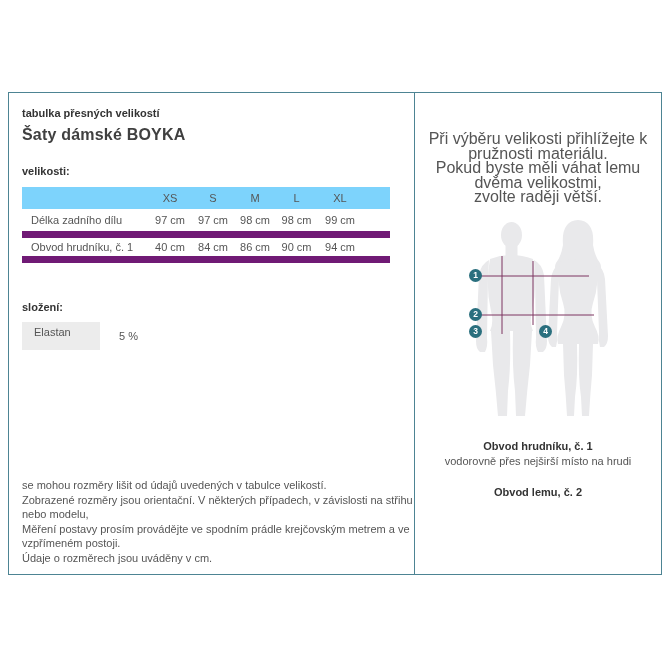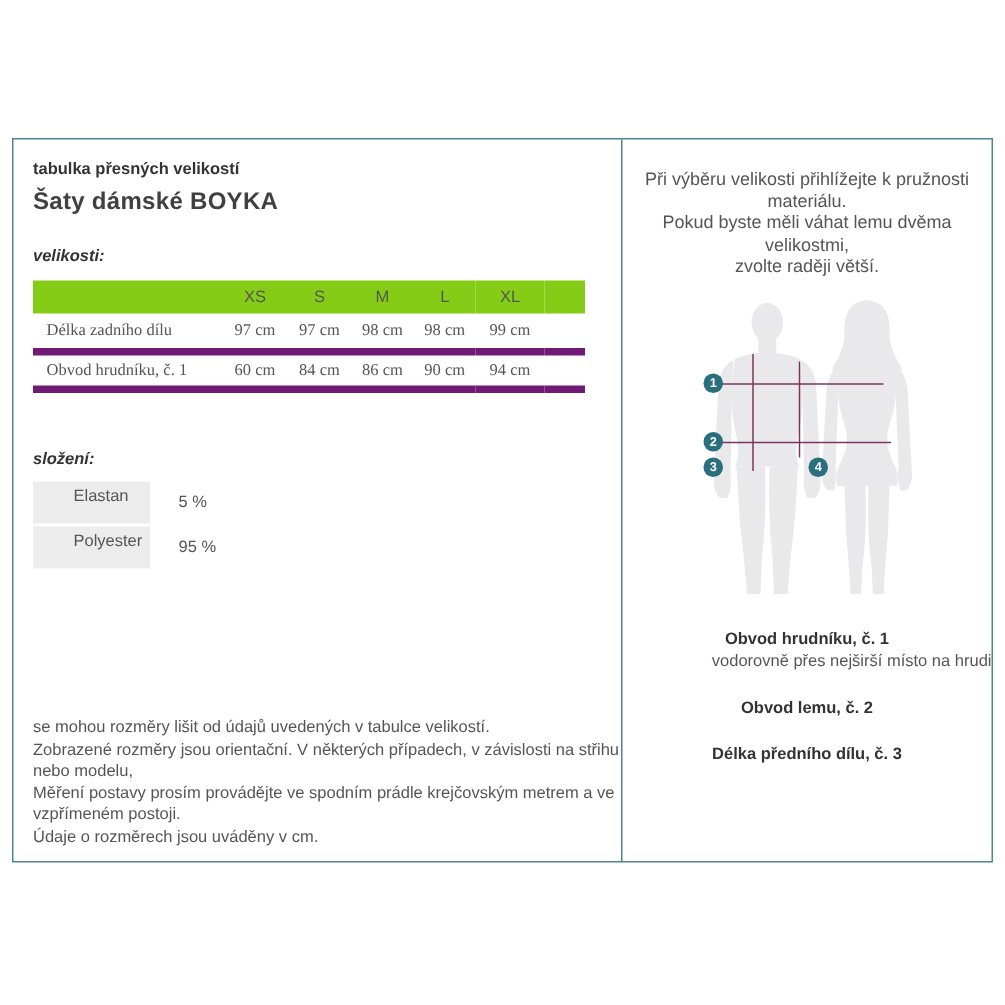--- a/index.html
+++ b/index.html
@@ -9,56 +9,56 @@
   .sheet { position:absolute; left:8px; top:92px; width:654px; height:483px;
            border:1px solid #4d8493; background:#fff; }
 
   .divider { position:absolute; left:405px; top:0; bottom:0; width:1px; background:#4d8493; }
 
   
   .left-col { position:absolute; left:0; top:0; width:405px; height:100%; }
 
   .pretitle { margin:14px 0 0 13px; font-size:11px; font-weight:bold; color:#333; }
   .product-title { margin:7px 0 0 13px; font-size:16px; font-weight:bold; color:#404040; letter-spacing:.2px; }
-  .section-label { margin:21px 0 0 13px; font-size:11px; font-weight:bold; color:#333;font-style:italic; }
+  .section-label { margin:21px 0 0 13px; font-size:11px; font-weight:bold; color:#333; }
 
   table.sizes { margin:10px 0 0 13px; border-collapse:collapse; width:368px;
                 table-layout:fixed; font-size:11px; color:#555; }
-  table.sizes thead th { background:#84cc16; font-weight:normal; height:22px;
+  table.sizes thead th { background:#7dd3fc; font-weight:normal; height:22px;
                          text-align:center; color:#555; }
-  table.sizes tbody td { height:25px; border-bottom:5px solid #701a75; text-align:center; color:#555;font-family:Liberation Serif, serif; }
+  table.sizes tbody td { height:25px; border-bottom:7px solid #701a75; text-align:center; color:#555; }
   table.sizes td.row-label { text-align:left; padding-left:9px; }
 
   .comp-table { margin:9px 0 0 13px; font-size:11px; color:#555; }
   .comp-row { display:flex; align-items:center; margin-bottom:2px; }
-  .comp-material { width:78px; background:#ececec; height:28px; line-height:20px; padding-left:27px; }
+  .comp-material { width:78px; background:#ececec; height:28px; line-height:20px; padding-left:12px; }
   .comp-percent { margin-left:19px; }
 
   .footnote { position:absolute; left:13px; bottom:9px; font-size:11px;
               line-height:14.5px; color:#555; }
 
   
   .right-col { position:absolute; left:406px; top:0; width:246px; height:100%; padding-top:19px; }
-  .intro { text-align:center; font-size:12px; line-height:14.5px; color:#555; }
+  .intro { text-align:center; font-size:16px; line-height:14.5px; color:#555;margin-top:20px; }
 
   .figure-area { position:relative; margin-top:10px; height:218px; }
   .figure-area svg { position:absolute; left:0; top:0; }
 
   .marker { position:absolute; width:13px; height:13px; border-radius:50%;
             background:#2a6f7e; color:#fff; font-size:8.5px; font-weight:bold;
             line-height:13px; text-align:center; }
   .m1 { left:54px; top:54px; }
   .m2 { left:54px; top:93px; }
   .m3 { left:54px; top:110px; }
   .m4 { left:124px; top:110px; }
 
   .measure-labels { margin-top:7px; text-align:center; font-size:11px; color:#333; }
   .ml-bold { font-weight:bold; margin-top:19px; }
   .ml-bold:first-child { margin-top:0; }
-  .ml-regular { color:#555; margin-top:3px;text-align:right; }
+  .ml-regular { color:#555; margin-top:3px; }
 </style>
 </head>
 <body>
 
 <div class="sheet">
 
   <div class="left-col">
 
     <div class="pretitle">tabulka přesných velikostí</div>
     <div class="product-title">Šaty dámské BOYKA</div>
@@ -91,40 +91,36 @@
           <td class="row-label">Délka zadního dílu</td>
           <td>97 cm</td>
           <td>97 cm</td>
           <td>98 cm</td>
           <td>98 cm</td>
           <td>99 cm</td>
           <td></td>
         </tr>
         <tr>
           <td class="row-label">Obvod hrudníku, č. 1</td>
-          <td>60 cm</td>
+          <td>40 cm</td>
           <td>84 cm</td>
           <td>86 cm</td>
           <td>90 cm</td>
           <td>94 cm</td>
           <td></td>
         </tr>
       </tbody>
     </table>
 
     <div class="section-label" style="margin-top:38px;">složení:</div>
 
     <div class="comp-table">
       <div class="comp-row">
         <div class="comp-material">Elastan</div>
         <div class="comp-percent">5 %</div>
-      </div>
-      <div class="comp-row">
-        <div class="comp-material">Polyester</div>
-        <div class="comp-percent">95 %</div>
       </div>
     </div>
 
     <div class="footnote">
       <div>se mohou rozměry lišit od údajů uvedených v tabulce velikostí.</div>
       <div>Zobrazené rozměry jsou orientační. V některých případech, v závislosti na střihu nebo modelu,</div>
       <div>Měření postavy prosím provádějte ve spodním prádle krejčovským metrem a ve vzpřímeném postoji.</div>
       <div>Údaje o rozměrech jsou uváděny v cm.</div>
     </div>
   </div>
@@ -171,16 +167,15 @@
       <div class="marker m1">1</div>
       <div class="marker m2">2</div>
       <div class="marker m3">3</div>
       <div class="marker m4">4</div>
     </div>
 
     <div class="measure-labels">
       <div class="ml-bold">Obvod hrudníku, č. 1</div>
       <div class="ml-regular">vodorovně přes nejširší místo na hrudi</div>
       <div class="ml-bold">Obvod lemu, č. 2</div>
-      <div class="ml-bold">Délka předního dílu, č. 3</div>
     </div>
   </div>
 </div>
 
 </body></html>

